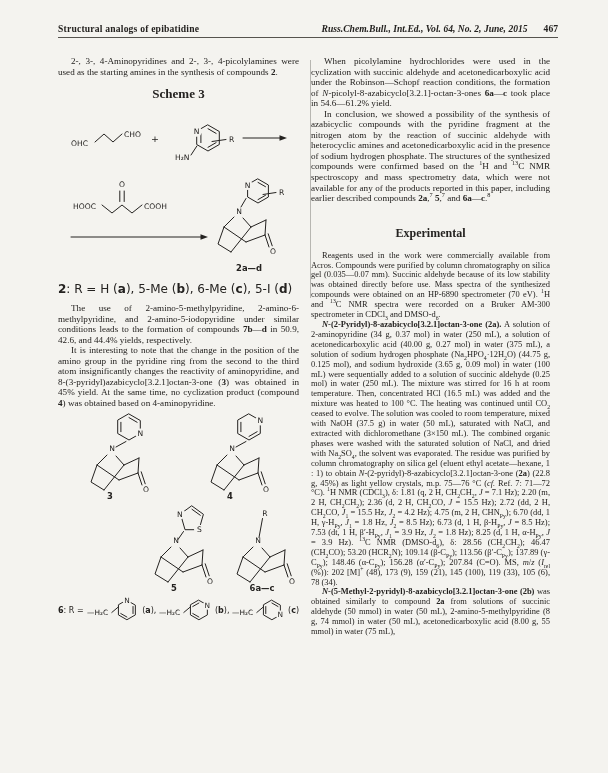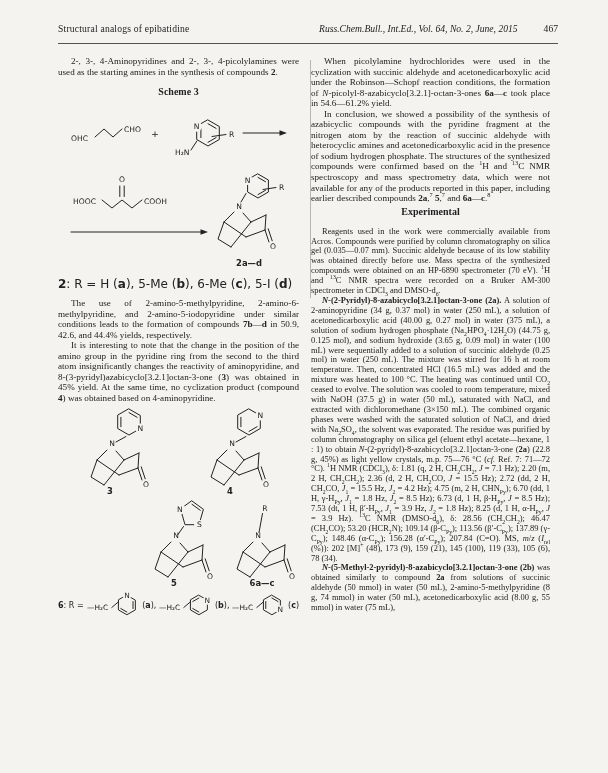--- a/index.html
+++ b/index.html
@@ -1,30 +1,30 @@
 <!DOCTYPE html>
 <html><head>
 <meta charset="utf-8">
 <style>
   html,body{margin:0;padding:0;background:#e9e8e4;}
   .page{width:608px;height:773px;position:relative;background:#f4f3ef;box-sizing:border-box;
         font-family:"Liberation Serif",serif;color:#242220;overflow:hidden;}
   .header{position:absolute;left:58px;right:50px;top:23px;display:flex;align-items:center;
-          font-size:9.6px;border-bottom:1px solid #55534e;padding-bottom:9px;}
+          font-size:9.6px;border-bottom:1px solid #55534e;padding-bottom:3px;font-weight:bold;}
   .running-title{flex:1;letter-spacing:.2px;}
   .journal-ref{font-style:italic;white-space:nowrap;}
-  .page-number{margin-left:26px;}
+  .page-number{margin-left:16px;}
   .content{position:absolute;left:58px;top:56px;width:494px;display:grid;
            grid-template-columns:241px 239px;column-gap:14px;gap:12px;}
   .col-divider{position:absolute;left:252px;top:4px;width:1px;height:238px;background:#85837d;opacity:.55;}
   p.body{margin:0;font-size:9.15px;line-height:10.55px;text-align:justify;text-indent:13px;}
   p.exp{margin:0;font-size:8.45px;line-height:9.9px;text-align:justify;text-indent:11px;}
   sup,sub{font-size:68%;line-height:0;}
-  .scheme-title{font-weight:bold;text-align:center;font-size:10px;margin:9px 0 3px;}
-  .exp-heading{font-weight:bold;text-align:center;font-size:10px;margin:2px 0 10px;}
+  .scheme-title{font-weight:bold;text-align:center;font-size:13px;margin:9px 0 3px;}
+  .exp-heading{font-weight:bold;text-align:center;font-size:12px;margin:22px 0 10px;}
   .chem-legend{font-family:"DejaVu Sans","Liberation Sans",sans-serif;font-size:12px;margin:3px 0 7px;}
   svg.chem{display:block;}
   svg text{font-family:"DejaVu Sans","Liberation Sans",sans-serif;font-size:7.6px;fill:#242220;}
   svg text.big{font-size:9.5px;}
   svg text.num{font-weight:bold;font-size:8.4px;}
   .bond{stroke:#242220;stroke-width:1;fill:none;stroke-linecap:round;stroke-linejoin:round;}
   .ah{fill:#242220;stroke:none;}
   .mask{fill:#f4f3ef;stroke:none;}
   .legend6{display:flex;align-items:center;gap:3px;margin:1px 0 6px;
            font-family:"DejaVu Sans","Liberation Sans",sans-serif;font-size:8px;}

